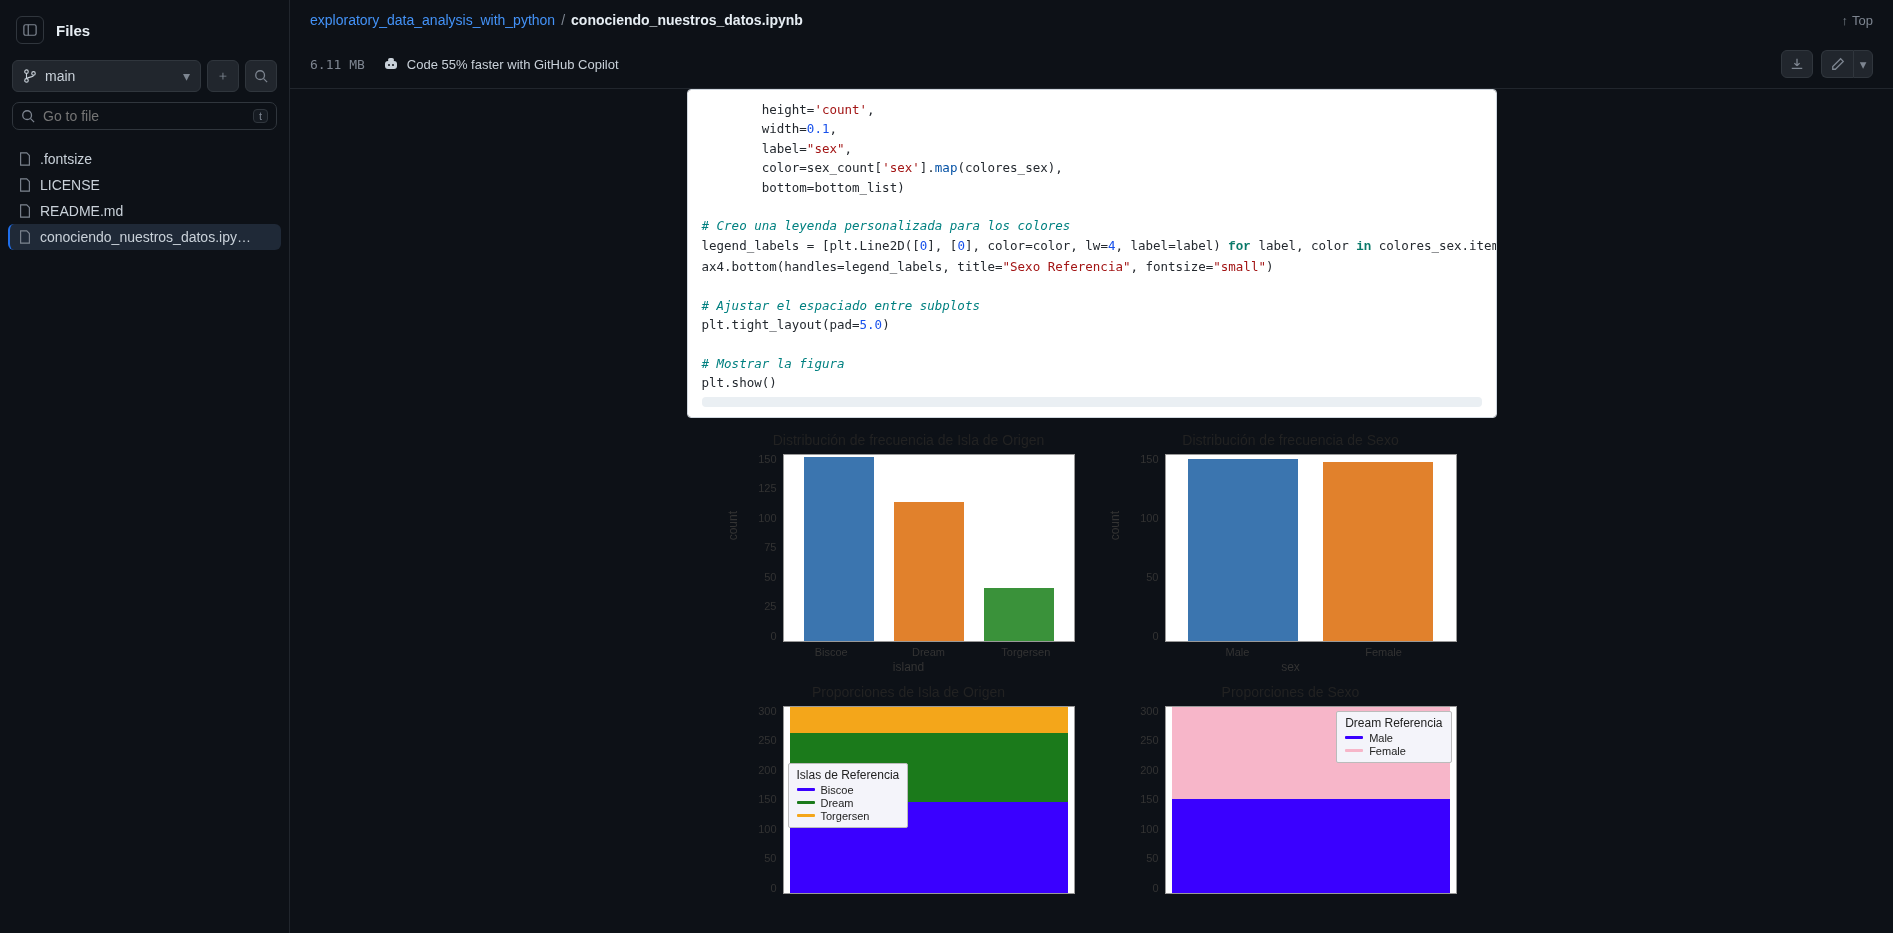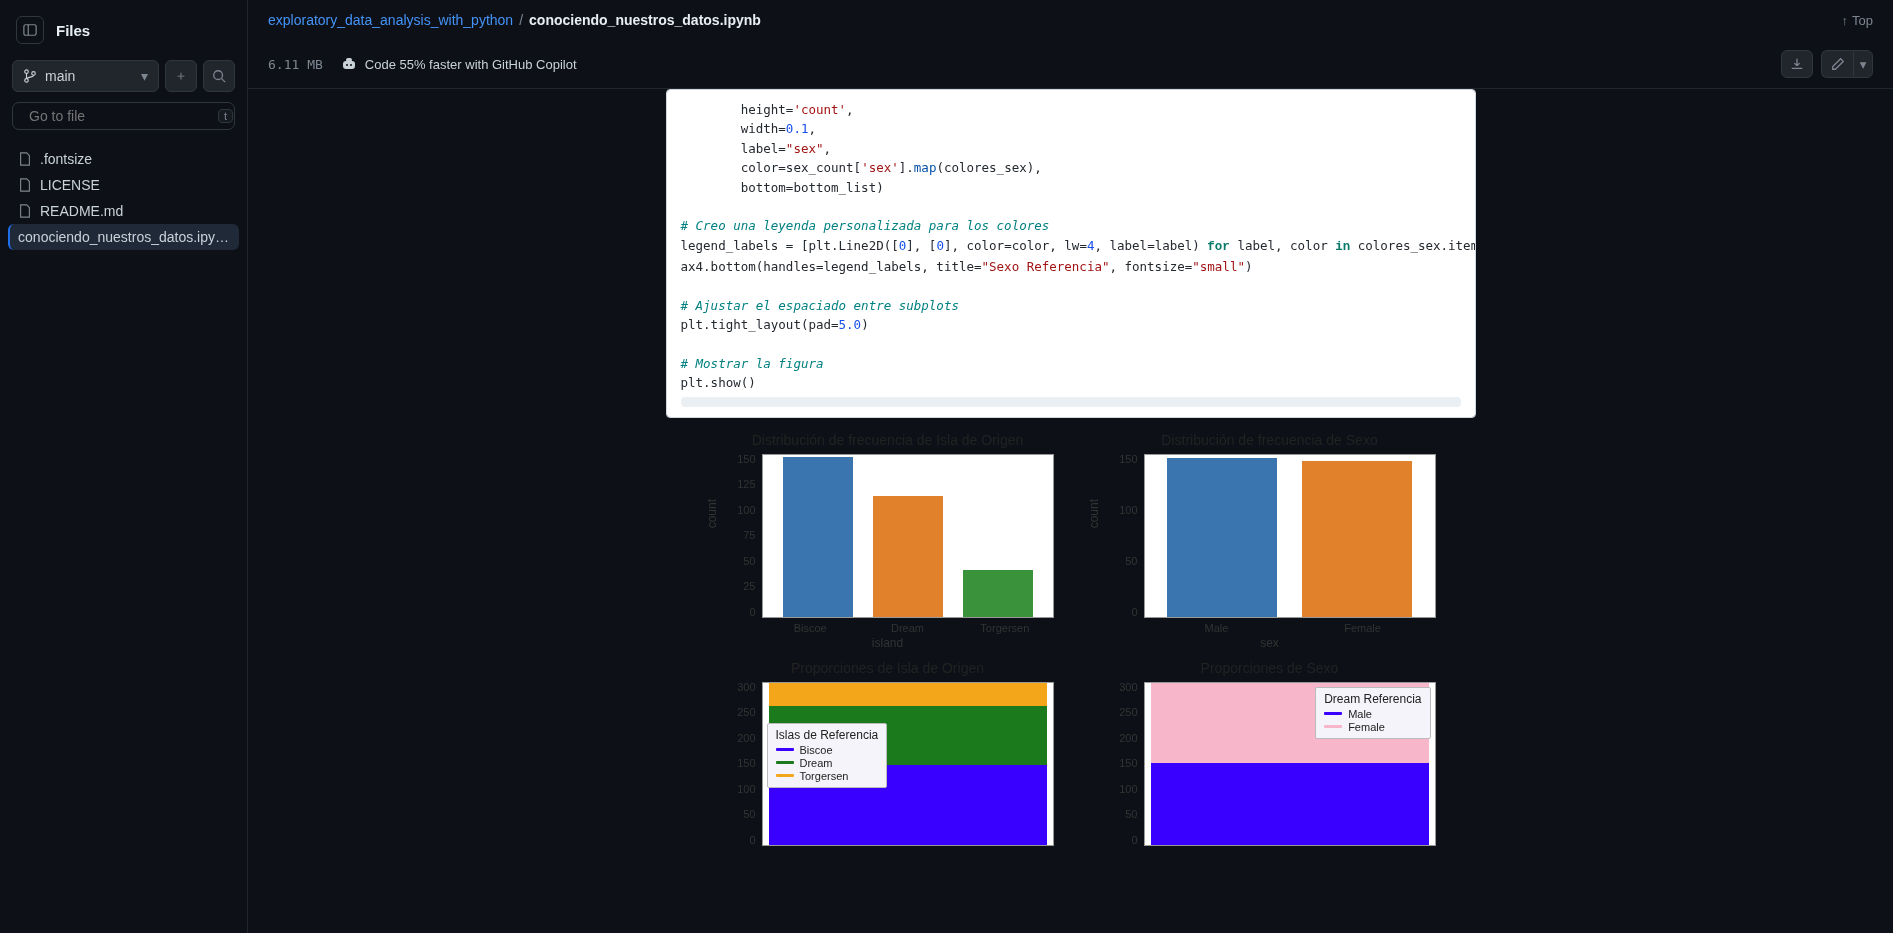--- a/index.html
+++ b/index.html
@@ -1,31 +1,31 @@
 <!DOCTYPE html>
 <html><head>
 <meta charset="utf-8">
 <style>
 * { box-sizing: border-box; margin: 0; padding: 0; }
 body { font-family: -apple-system, BlinkMacSystemFont, "Segoe UI", Helvetica, Arial, sans-serif; background: #0d1117; color: #c9d1d9; font-size: 14px; overflow: hidden; }
 .app { display: flex; height: 100vh; }
-.sidebar { width: 248px; background: #0d1117; border-right: 1px solid #21262d; display: flex; flex-direction: column; }
+.sidebar { width: 290px; background: #0d1117; border-right: 1px solid #21262d; display: flex; flex-direction: column; }
 .sb-header { display: flex; align-items: center; padding: 16px; gap: 12px; }
 .sb-toggle { width: 28px; height: 28px; border: 1px solid #30363d; border-radius: 6px; display: flex; align-items: center; justify-content: center; background: transparent; color: #7d8590; }
 .sb-title { font-weight: 600; font-size: 15px; color: #e6edf3; }
 .sb-row { display: flex; gap: 6px; padding: 0 12px 10px 12px; }
 .branch-btn { flex: 1; display: flex; align-items: center; gap: 8px; background: #21262d; border: 1px solid #30363d; border-radius: 6px; padding: 4px 10px; color: #c9d1d9; font-size: 14px; }
 .branch-btn .chev { margin-left: auto; color: #7d8590; }
 .sq-btn { width: 32px; height: 32px; display:flex; align-items:center; justify-content:center; background: #21262d; border: 1px solid #30363d; border-radius: 6px; color: #7d8590; }
 .goto { margin: 0 12px 10px 12px; display:flex; align-items:center; background: #0d1117; border:1px solid #30363d; border-radius:7px; padding:5px 8px; gap:8px; }
 .goto input { flex:1; background:transparent; border:none; outline:none; color:#c9d1d9; font-size:14px; }
 .kbd { border:1px solid #30363d; border-radius:4px; padding:0 5px; font-size:11px; color:#7d8590; background:#161b22; }
 .file-list { padding: 6px 8px; }
 .file-item { display:flex; align-items:center; gap:8px; padding:5px 10px; border-radius:6px; color:#c9d1d9; font-size:14px; }
-.file-item.active { background:#1f2937; border-left:2px solid #1f6feb; padding-left:0; }
+.file-item.active { background:#1f2937; border-left:2px solid #1f6feb; padding-left:8px; }
 .file-icon { color:#7d8590; }
 .main { flex:1; display:flex; flex-direction:column; overflow:hidden; }
 .crumbs { display:flex; align-items:center; padding:12px 20px; gap:6px; font-size:14px; }
 .crumb-link { color:#4493f8; text-decoration:none; }
 .crumb-sep { color:#7d8590; }
 .crumb-cur { color:#e6edf3; font-weight:600; }
 .top-link { margin-left:auto; color:#7d8590; display:flex; align-items:center; gap:4px; font-size:13px; }
 .toolbar { display:flex; align-items:center; padding:10px 20px; gap:18px; border-bottom:1px solid #21262d; }
 .filesize { font-family: ui-monospace, monospace; color:#7d8590; font-size:13px; }
 .copilot { display:flex; align-items:center; gap:8px; color:#c9d1d9; font-size:13px; }
@@ -39,21 +39,21 @@
 .code-cell { background:#fff; border:1px solid #d0d7de; border-radius:4px; margin:0 0 8px 0; padding:10px 14px; font-family: ui-monospace,SFMono-Regular,Menlo,monospace; font-size:12.5px; line-height:1.55; color:#24292f; overflow-x:auto; white-space:pre; }
 .code-cell .kw { color:#097969; font-weight:600;font-family:Liberation Mono, monospace; }
 .code-cell .str { color:#a31515; }
 .code-cell .cmt { color:#008080; font-style:italic; }
 .code-cell .num { color:#1750eb; }
 .code-cell .fn { color:#0451a5; }
 .hscroll { height:10px; background:#eaeff3; border-radius:4px; margin-top:4px;}
 .charts-grid { display:grid; grid-template-columns:1fr 1fr; gap:10px 50px; margin:14px 40px 40px 56px; }
 .chart { color:#222; }
 .chart-title { text-align:center; font-size:14px; color:#222; margin-bottom:6px; font-family:-apple-system,sans-serif;}
-.plot { position:relative; height:164px; display:flex; }
+.plot { position:relative; height:188px; display:flex; }
 .yaxis { width:40px; display:flex; flex-direction:column; justify-content:space-between; align-items:flex-end; padding-right:6px; font-size:11px; color:#333; position:relative;}
 .yaxis span{line-height:1;}
 .ylabel { position:absolute; left:-10px; top:50%; transform:rotate(-90deg) translateX(50%); transform-origin:left center; font-size:12px; color:#333;}
 .plotarea { flex:1; border:1px solid #999; background:#fff; position:relative; display:flex; align-items:flex-end; justify-content:space-around; padding:0 10px;}
 .bar { width:70px; }
 .xaxis { display:flex; justify-content:space-around; padding:4px 0 0 40px; font-size:11px; color:#333;}
 .xlabel { text-align:center; font-size:12px; color:#333; margin-top:2px;}
 .stacked-area { flex:1; border:1px solid #999; background:#fff; position:relative;}
 .stack-seg { position:absolute; left:6px; right:6px;}
 .legend { position:absolute; background:#f4f4fa; border:1px solid #bbb; border-radius:2px; padding:4px 8px; font-size:11px; color:#222;}

